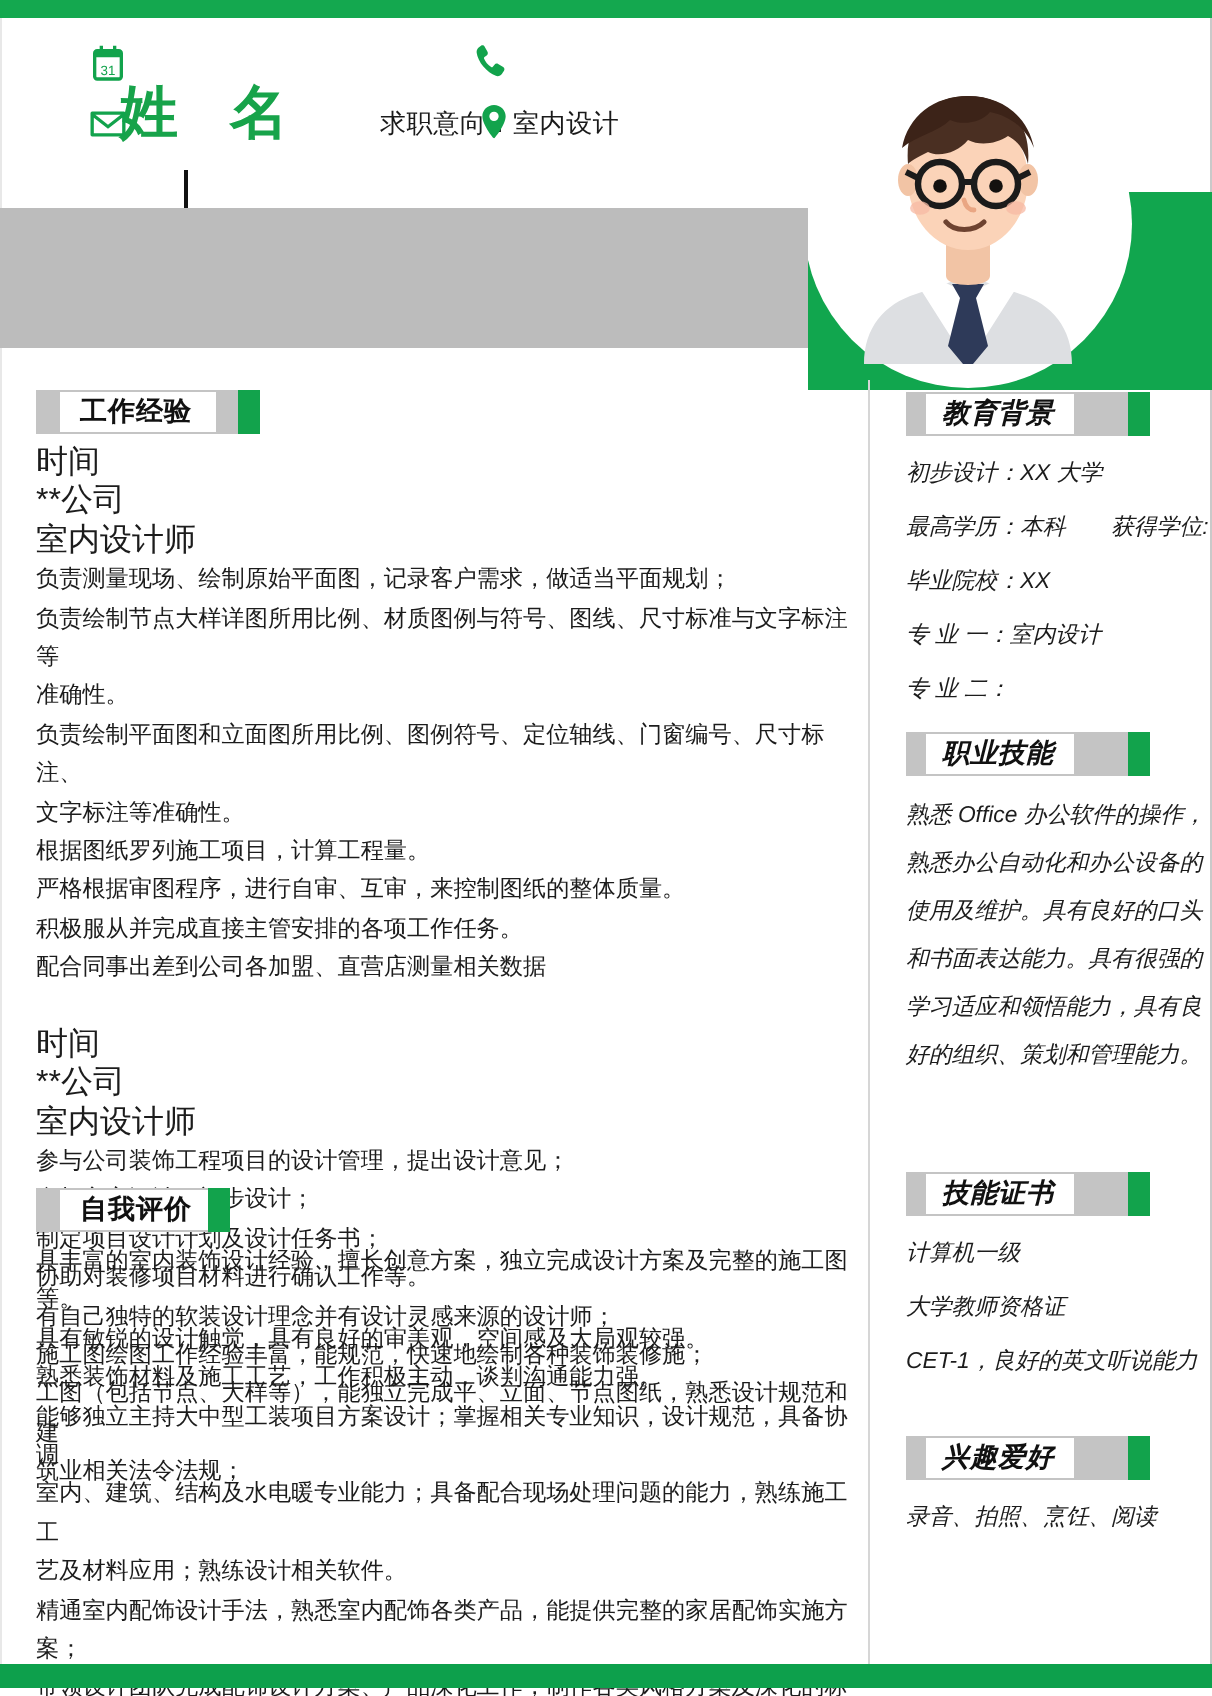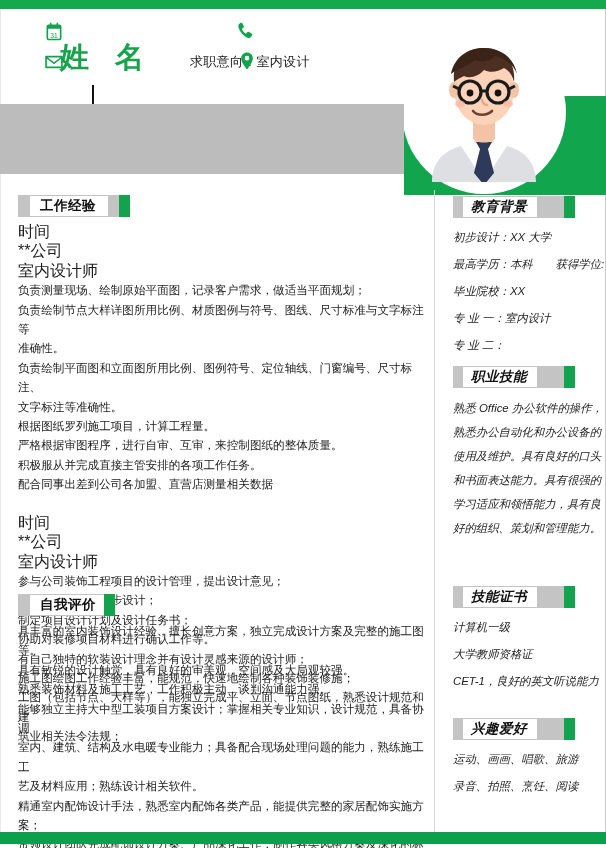--- a/index.html
+++ b/index.html
@@ -311,20 +311,19 @@
       <div class="r-line">计算机一级</div>
       <div class="r-line">大学教师资格证</div>
       <div class="r-line r-line-wrap">CET-1，良好的英文听说能力</div>
     </div>
 
     <div class="rsec r-hobby">
       <div class="sec-head">
         <span class="inner">兴趣爱好</span>
         <span class="tick"></span>
       </div>
-      <div class="r-line">运动、画画、唱歌、旅游</div>
       <div class="r-line">录音、拍照、烹饪、阅读</div>
     </div>
 
   </div>
 
   <div class="rule-bottom"></div>
 </div>
 
 </body></html>

